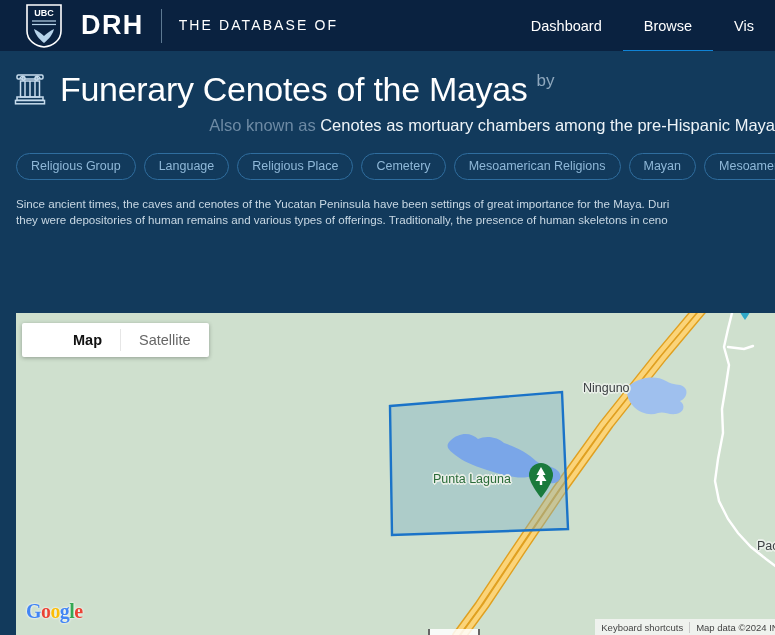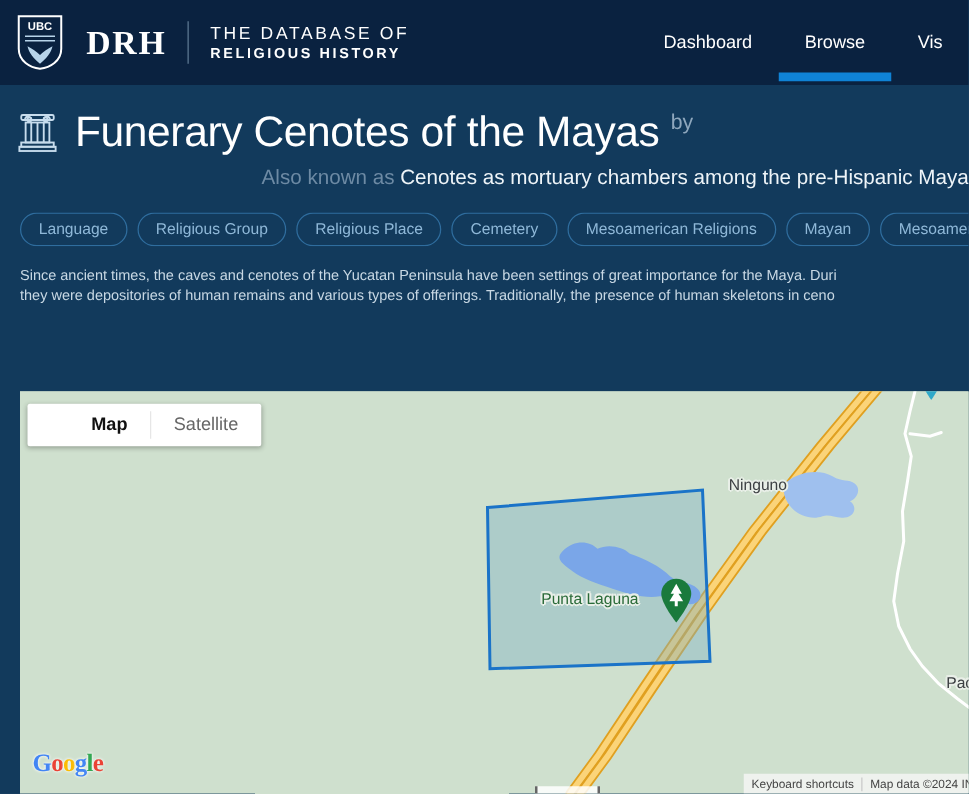--- a/index.html
+++ b/index.html
@@ -7,32 +7,32 @@
     width: 775px; height: 635px;
     overflow: hidden;
     background: #123a5c;
     font-family: "Liberation Sans", sans-serif;
   }
   #page { position: relative; width: 775px; height: 635px; overflow: hidden; background: #123a5c; }
 
   
   .navbar {
     position: relative;
-    height: 68px;
+    height: 51px;
     background: #0a2240;
     display: flex;
     align-items: center;
-    padding-left: 13px;
+    padding-left: 25px;
     overflow: hidden;
   }
   .brand { display: flex; align-items: center; }
   .ubc-shield { width: 38px; height: 46px; flex: none; }
   .brand-text { display: flex; align-items: center; margin-left: 18px; }
   .drh-word {
-    font-family: Liberation Serif, serif;
+    font-family: Liberation Sans, sans-serif;
     font-size: 27px; font-weight: 700; letter-spacing: 1.4px;
     color: #ffffff; line-height: 1;
   }
   .brand-divider { width: 1px; height: 34px; background: #5d7992; margin: 0 17px; }
   .brand-sub { line-height: 1.28; }
   .brand-sub .l1 {
     font-size: 14px; font-weight: 400; letter-spacing: 2.1px; color: #ffffff;
   }
   .brand-sub .l2 {
     font-size: 11.5px; font-weight: 700; letter-spacing: 2.1px; color: #ffffff;
@@ -185,21 +185,20 @@
         </g>
         <g fill="#b7d4ea">
           <path d="M19 40 C14 36 10 31 9 26 C13 28 16 30 19 33 C22 30 25 28 29 26 C28 31 24 36 19 40 Z"></path>
         </g>
       </svg>
       <div class="brand-text">
         <div class="drh-word">DRH</div>
         <div class="brand-divider"></div>
         <div class="brand-sub">
           <div class="l1">THE DATABASE OF</div>
-          <div class="l2">RELIGIOUS HISTORY</div>
         </div>
       </div>
     </div>
 
     <div class="nav-links">
       <div class="nav-item">
         <span>Dashboard</span>
         <span class="underline"></span>
       </div>
       <div class="nav-item active">
@@ -229,22 +228,22 @@
       </svg>
       <div class="title-main">Funerary Cenotes of the Mayas</div>
       <div class="title-by">by</div>
     </div>
     <div class="aka-row">
       <span class="aka-label">Also known as</span>
       <span class="aka-value">Cenotes as mortuary chambers among the pre-Hispanic Maya</span>
     </div>
 
     <div class="tags">
+      <div class="tag">Religious Group</div>
       <div class="tag">Language</div>
-      <div class="tag">Religious Group</div>
       <div class="tag">Religious Place</div>
       <div class="tag">Cemetery</div>
       <div class="tag">Mesoamerican Religions</div>
       <div class="tag">Mayan</div>
       <div class="tag">Mesoameri</div>
     </div>
 
     <div class="desc">
       <span class="line">Since ancient times, the caves and cenotes of the Yucatan Peninsula have been settings of great importance for the Maya. Duri</span>
       <span class="line">they were depositories of human remains and various types of offerings. Traditionally, the presence of human skeletons in ceno</span>

